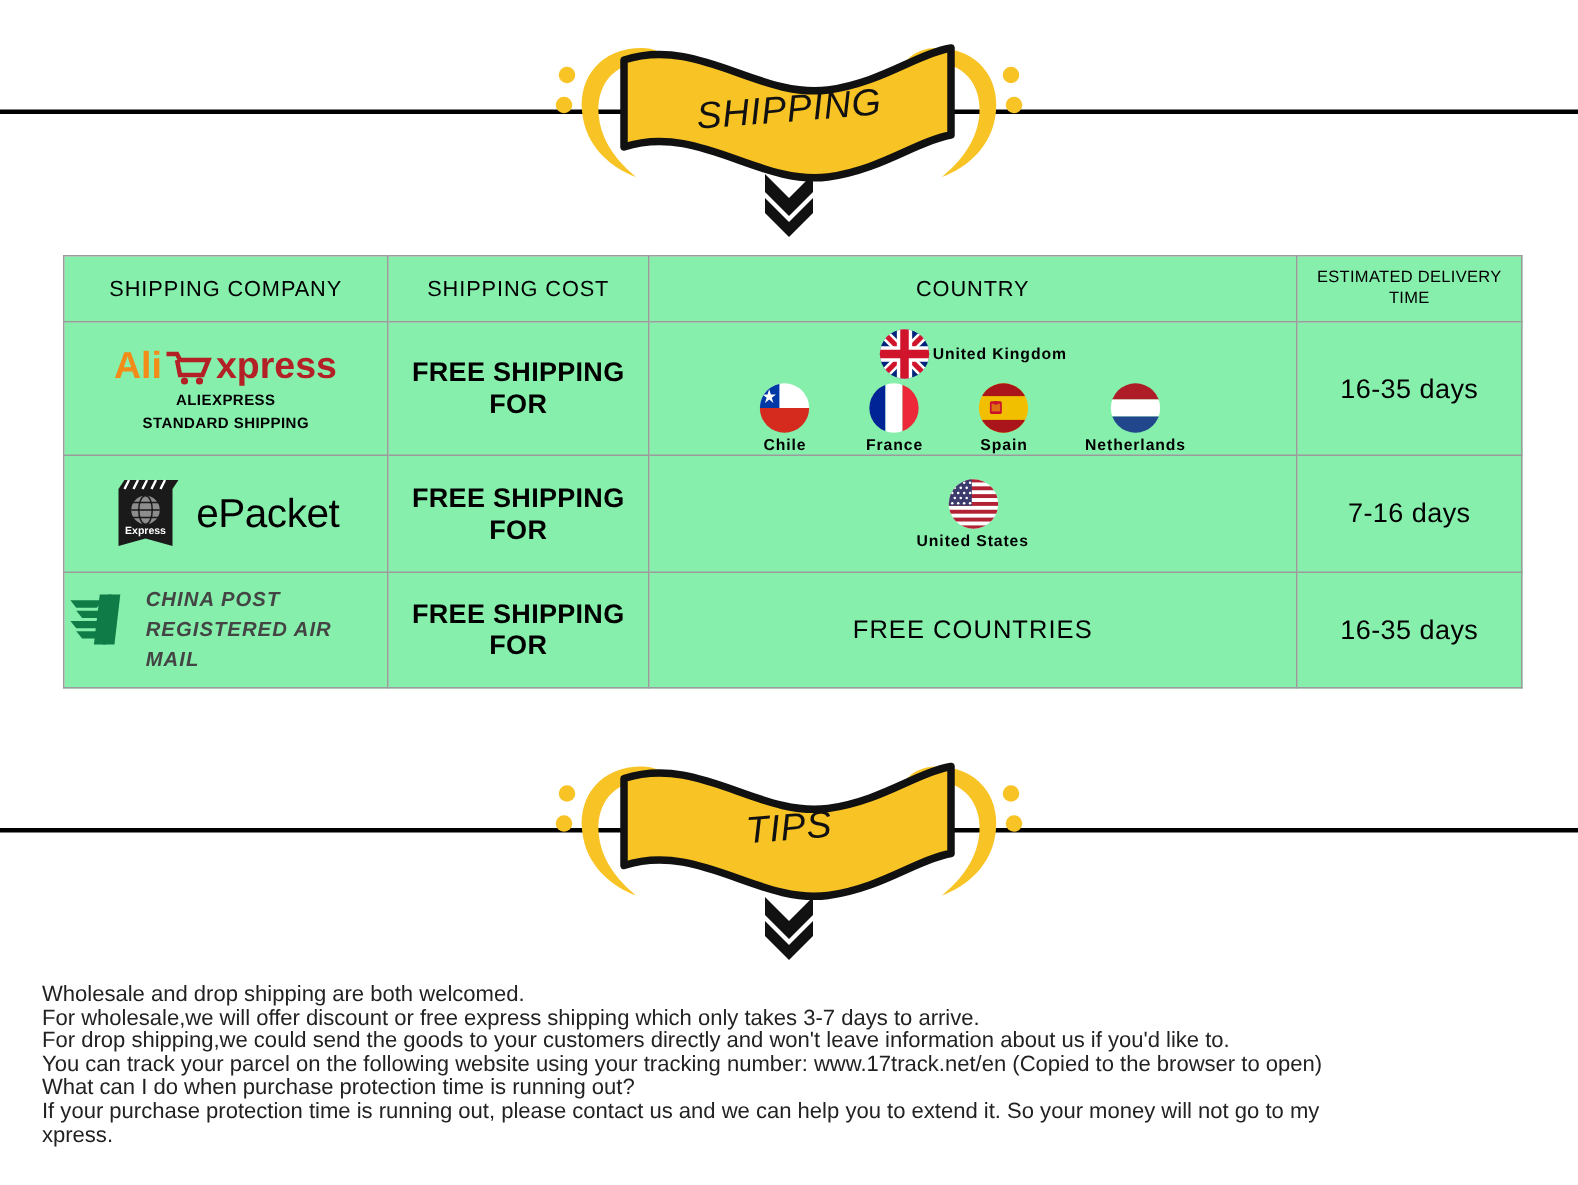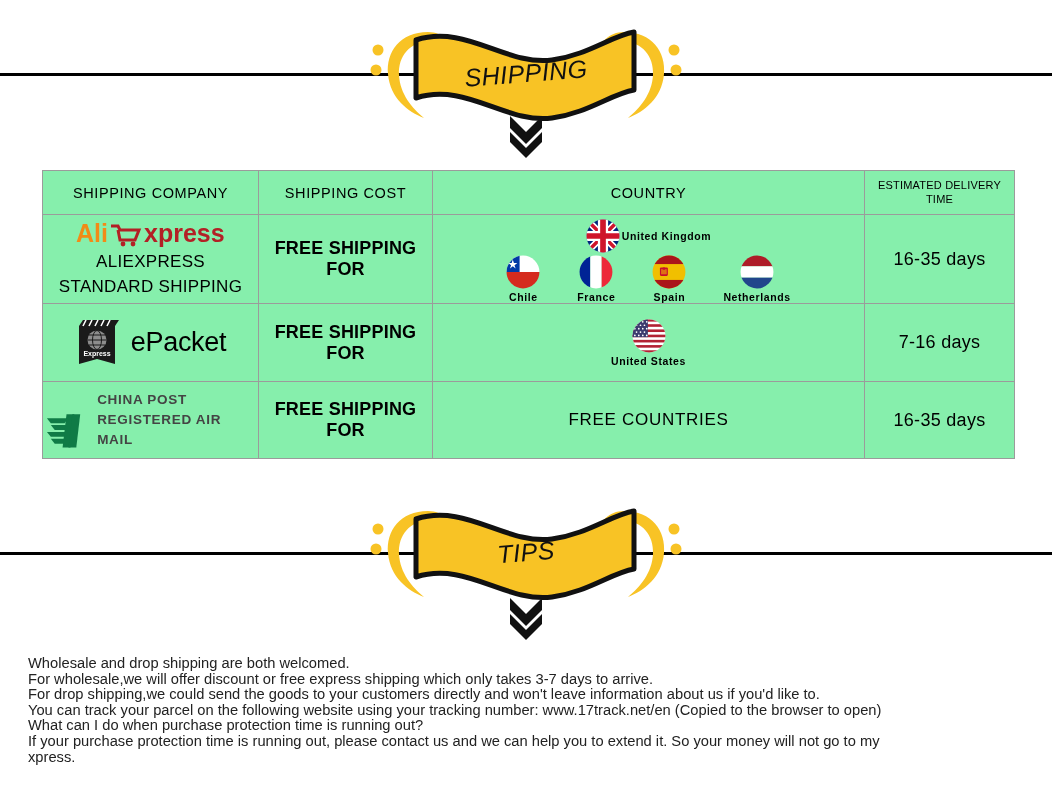--- a/index.html
+++ b/index.html
@@ -53,24 +53,24 @@
   .hd-sm { font-size: 11px; line-height: 1.25; letter-spacing: .2px; }
   .row1 { height: 86px; } .row2 { height: 78px; } .row3 { height: 77px; }
   .cost { font-size: 18px; font-weight: bold; letter-spacing: .2px; }
   .eta { font-size: 18px; letter-spacing: .3px; }
   .most { font-size: 17px; letter-spacing: .7px; }
 
   
   .co { display: flex; flex-direction: column; align-items: center; justify-content: center; gap: 2px; }
   .ali-logo { display: flex; align-items: center; justify-content: center; }
   .ali-logo svg { display: block; }
-  .ali-sub { font-size: 17px; font-weight: normal; line-height: 1.35; letter-spacing: .3px; }
+  .ali-sub { font-size: 10px; font-weight: bold; line-height: 1.35; letter-spacing: .3px; }
   .epacket-wrap { display: flex; align-items: center; justify-content: center; gap: 12px; }
   .epacket-name { font-size: 27px; letter-spacing: -.3px; }
-  .cn-wrap { display: flex; align-items: flex-end; justify-content: center; gap: 13px; }
+  .cn-wrap { display: flex; align-items: flex-start; justify-content: center; gap: 13px; font-style: italic; }
   .cn-text { font-size: 13.5px; font-weight: bold; color: #444; line-height: 1.5; letter-spacing: .7px; text-align: left;}
   .flag-item { display: flex; flex-direction: column; align-items: center; gap: 2px; }
   .flag-item svg { display: block; }
   .flag-lbl { font-size: 10.5px; font-weight: bold; letter-spacing: .6px; }
   .uk-block { display: flex; flex-direction: row; align-items: center; }
   .country-cell { display: flex; flex-direction: column; align-items: center; justify-content: center; padding-top: 4px;}
   .lower-flags { display: flex; gap: 37px; margin-top: 2px; }
 
   
   .tips {

